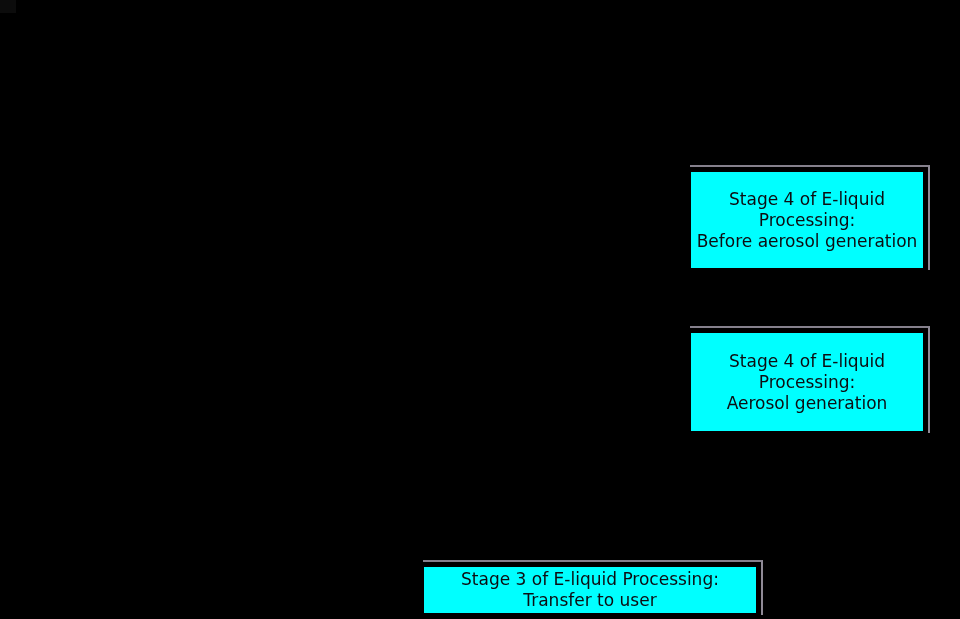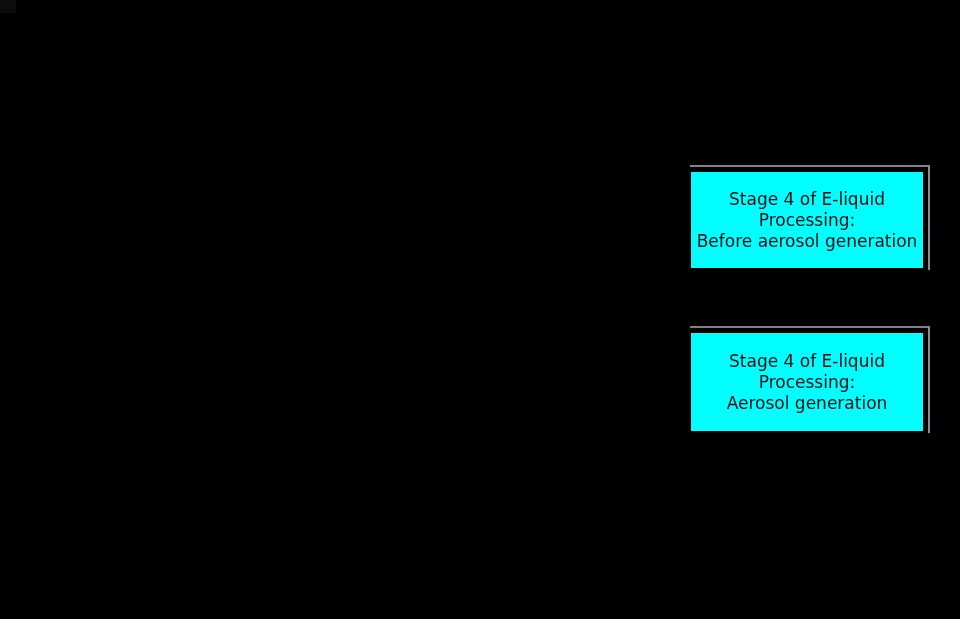--- a/index.html
+++ b/index.html
@@ -68,14 +68,18 @@
 Processing:
 Before aerosol generation</span>
   </div>
 
   <div class="stage stage-2">
     <span class="stage-label">Stage 4 of E-liquid
 Processing:
 Aerosol generation</span>
   </div>
 
+  <div class="stage stage-3">
+    <span class="stage-label">Stage 3 of E-liquid Processing:
+Transfer to user</span>
+  </div>
 
 </div>
 
 </body></html>

